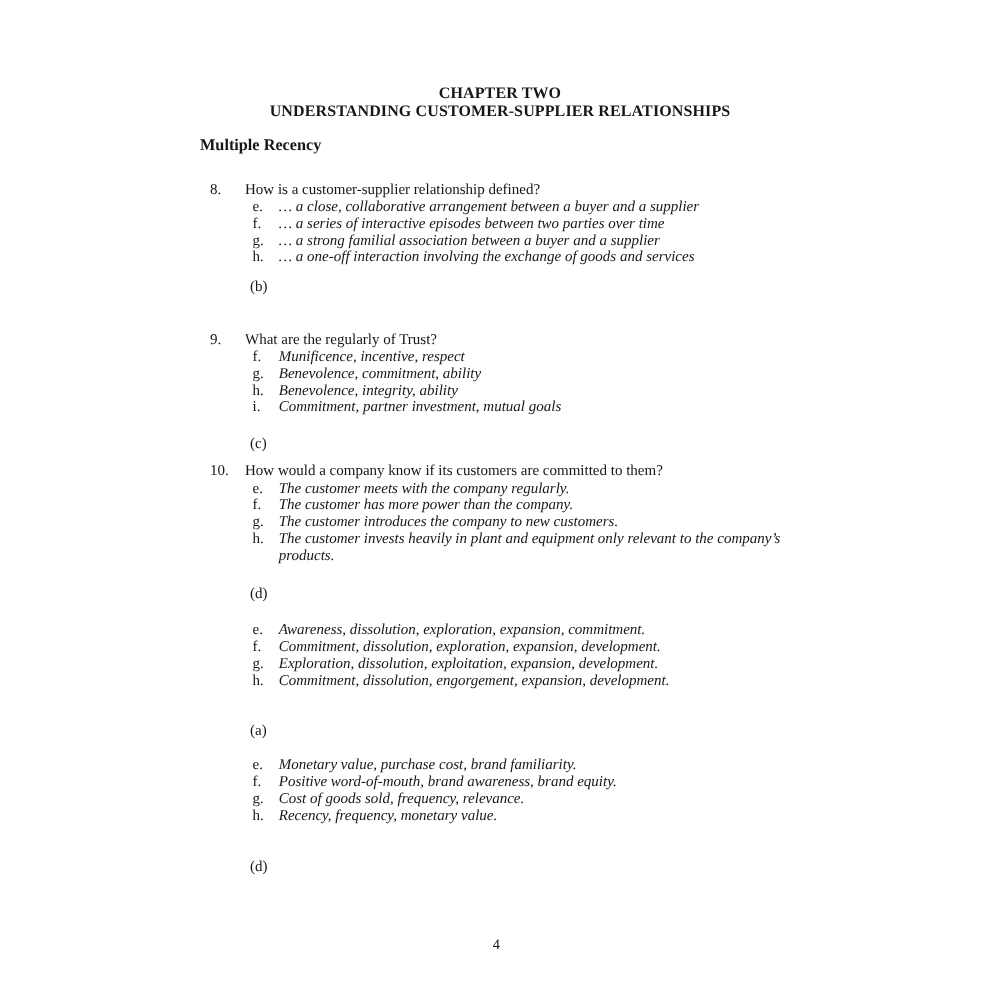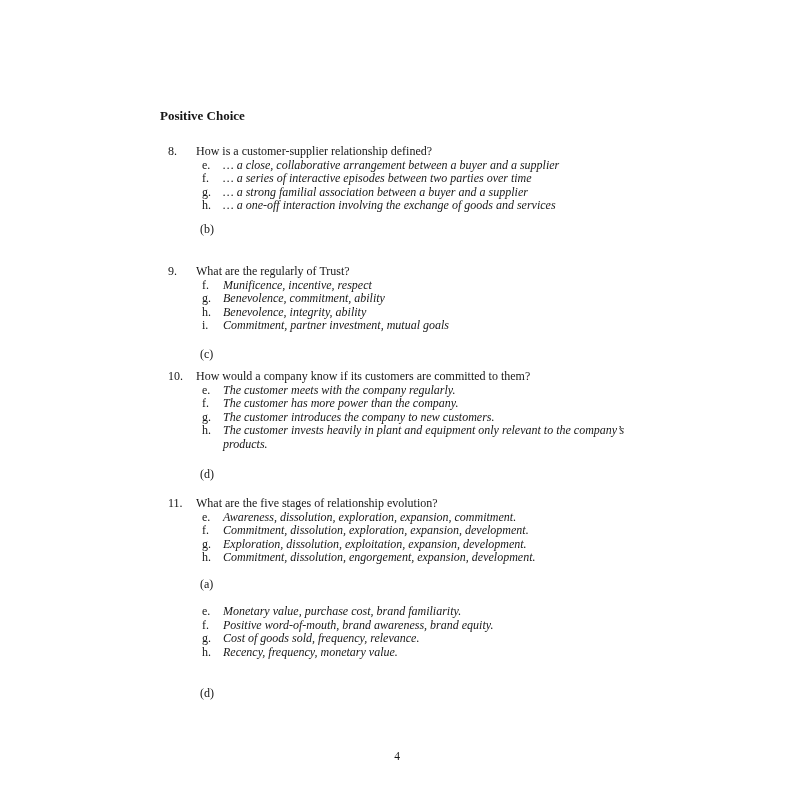--- a/index.html
+++ b/index.html
@@ -26,22 +26,26 @@
   .answer{position:absolute;left:200px;}
   .page-number{
     position:absolute;top:750px;left:0;width:794px;text-align:center;font-size:11.5px;
   }
 </style>
 </head>
 <body>
 
 <div class="page">
 
+  <div class="doc-title">
+    <div>CHAPTER TWO</div>
+    <div>UNDERSTANDING CUSTOMER-SUPPLIER RELATIONSHIPS</div>
+  </div>
 
-  <div class="section-heading">Positive Choice</div>
+  <div class="section-heading">Multiple Recency</div>
 
   <div class="question" style="top:145px">
     <div class="q-head">
       <span class="q-num">8.</span>
       <span class="q-text">How is a customer-supplier relationship defined?</span>
     </div>
     <div class="opts">
       <div class="opt">
         <span class="opt-letter">e.</span>
         <span class="opt-text">… a close, collaborative arrangement between a buyer and a supplier</span>
@@ -108,24 +112,20 @@
       </div>
       <div class="opt">
         <span class="opt-letter">h.</span>
         <span class="opt-text">The customer invests heavily in plant and equipment only relevant to the company’s products.</span>
       </div>
     </div>
   </div>
   <div class="answer" style="top:468px">(d)</div>
 
   <div class="question" style="top:497px">
-    <div class="q-head">
-      <span class="q-num">11.</span>
-      <span class="q-text">What are the five stages of relationship evolution?</span>
-    </div>
     <div class="opts">
       <div class="opt">
         <span class="opt-letter">e.</span>
         <span class="opt-text">Awareness, dissolution, exploration, expansion, commitment.</span>
       </div>
       <div class="opt">
         <span class="opt-letter">f.</span>
         <span class="opt-text">Commitment, dissolution, exploration, expansion, development.</span>
       </div>
       <div class="opt">

